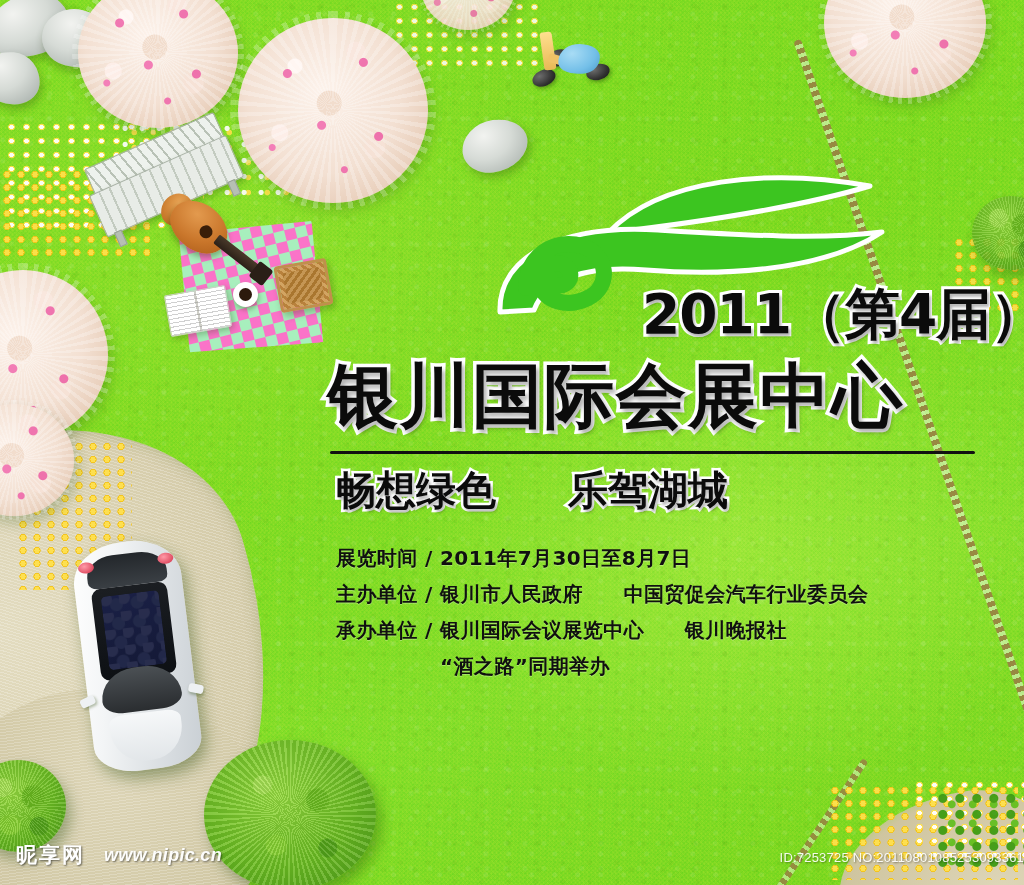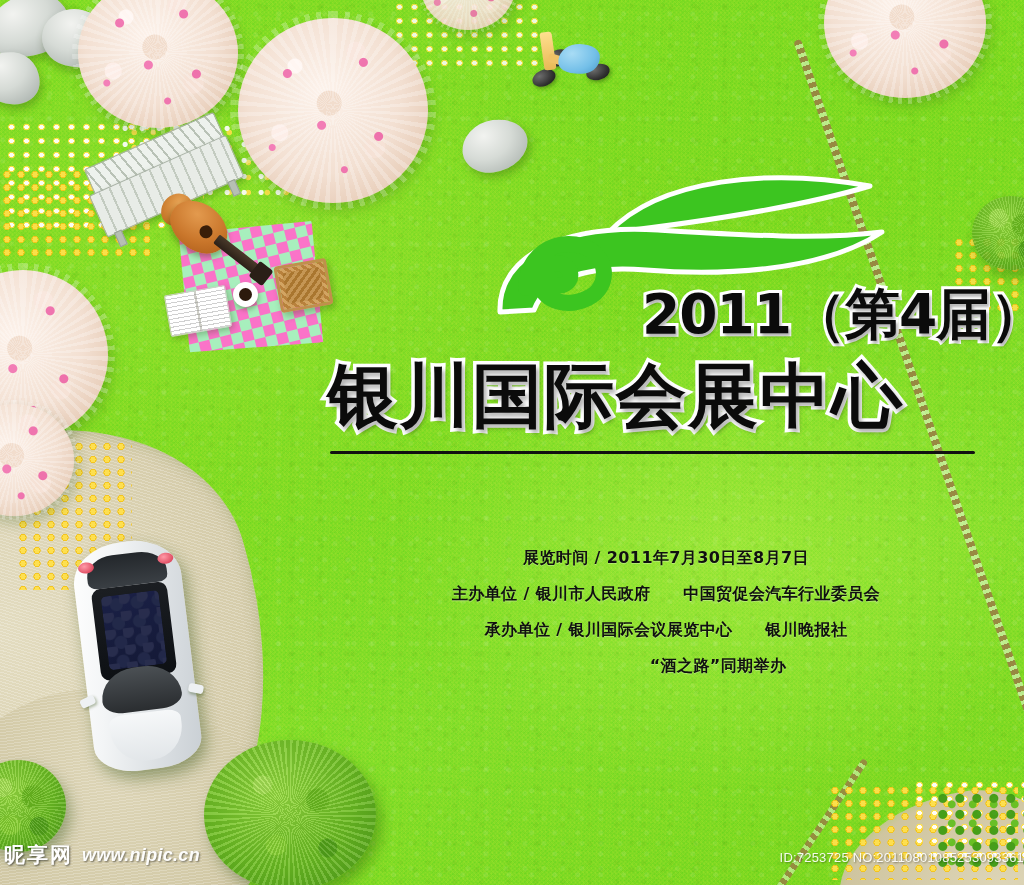--- a/index.html
+++ b/index.html
@@ -376,33 +376,32 @@
     -webkit-text-stroke:5px #ffffff; paint-order:stroke fill;
     text-shadow:2px 3px 3px rgba(0,0,0,.28);
     font-family:"DejaVu Sans","Liberation Sans",sans-serif;
   }
   .subtitle .gap{ display:inline-block; width:44px; }
 
   .details{
     position:absolute; left:336px; top:540px; width:660px;
   }
   .details .line{
-    font-size:16px; font-weight:bold; color:#101010;
+    font-size:20px; font-weight:bold; color:#101010;
     line-height:36px; white-space:nowrap;
     font-family:"DejaVu Sans","Liberation Sans",sans-serif;
     letter-spacing:.4px;
     text-shadow:0 1px 0 rgba(255,255,255,.28);
-    text-align:center;
   }
   .details .line.indent{ padding-left:104px; }
 
   
   .wm-logo{
-    position:absolute; left:4px; bottom:16px;
-    display:flex; align-items:center; gap:9px;
+    position:absolute; left:16px; bottom:16px;
+    display:flex; align-items:center; gap:19px;
   }
   .wm-logo .cn{
     font-size:21px; font-weight:bold; color:#ffffff;
     letter-spacing:2px;
     font-family:"DejaVu Sans","Liberation Sans",sans-serif;
     text-shadow:1px 1px 2px rgba(0,0,0,.55);
   }
   .wm-logo .url{
     font-size:18px; font-style:italic; font-weight:bold; color:#ffffff;
     letter-spacing:.3px; opacity:.96;
@@ -509,20 +508,25 @@
         <path d="M56 128 C 56 96, 84 78, 112 86 C 138 94, 142 126, 118 138
                  C 98 148, 74 142, 70 124 C 67 110, 80 100, 92 104
                  C 102 108, 103 120, 95 124 C 88 128, 80 124, 80 118" fill="none" stroke="#3cc520" stroke-width="16" stroke-linecap="round"></path>
       </g>
     </svg>
   </div>
 
   <div class="year-line">2011（第4届）</div>
   <div class="main-title">银川国际会展中心</div>
   <div class="rule"></div>
+  <div class="subtitle">
+    <span>畅想绿色</span>
+    <span class="gap"></span>
+    <span>乐驾湖城</span>
+  </div>
 
   <div class="details">
     <div class="line">展览时间 / 2011年7月30日至8月7日</div>
     <div class="line">主办单位 / 银川市人民政府　　中国贸促会汽车行业委员会</div>
     <div class="line">承办单位 / 银川国际会议展览中心　　银川晚报社</div>
     <div class="line indent">“酒之路”同期举办</div>
   </div>
 
   <div class="wm-logo">
     <span class="cn">昵享网</span>

